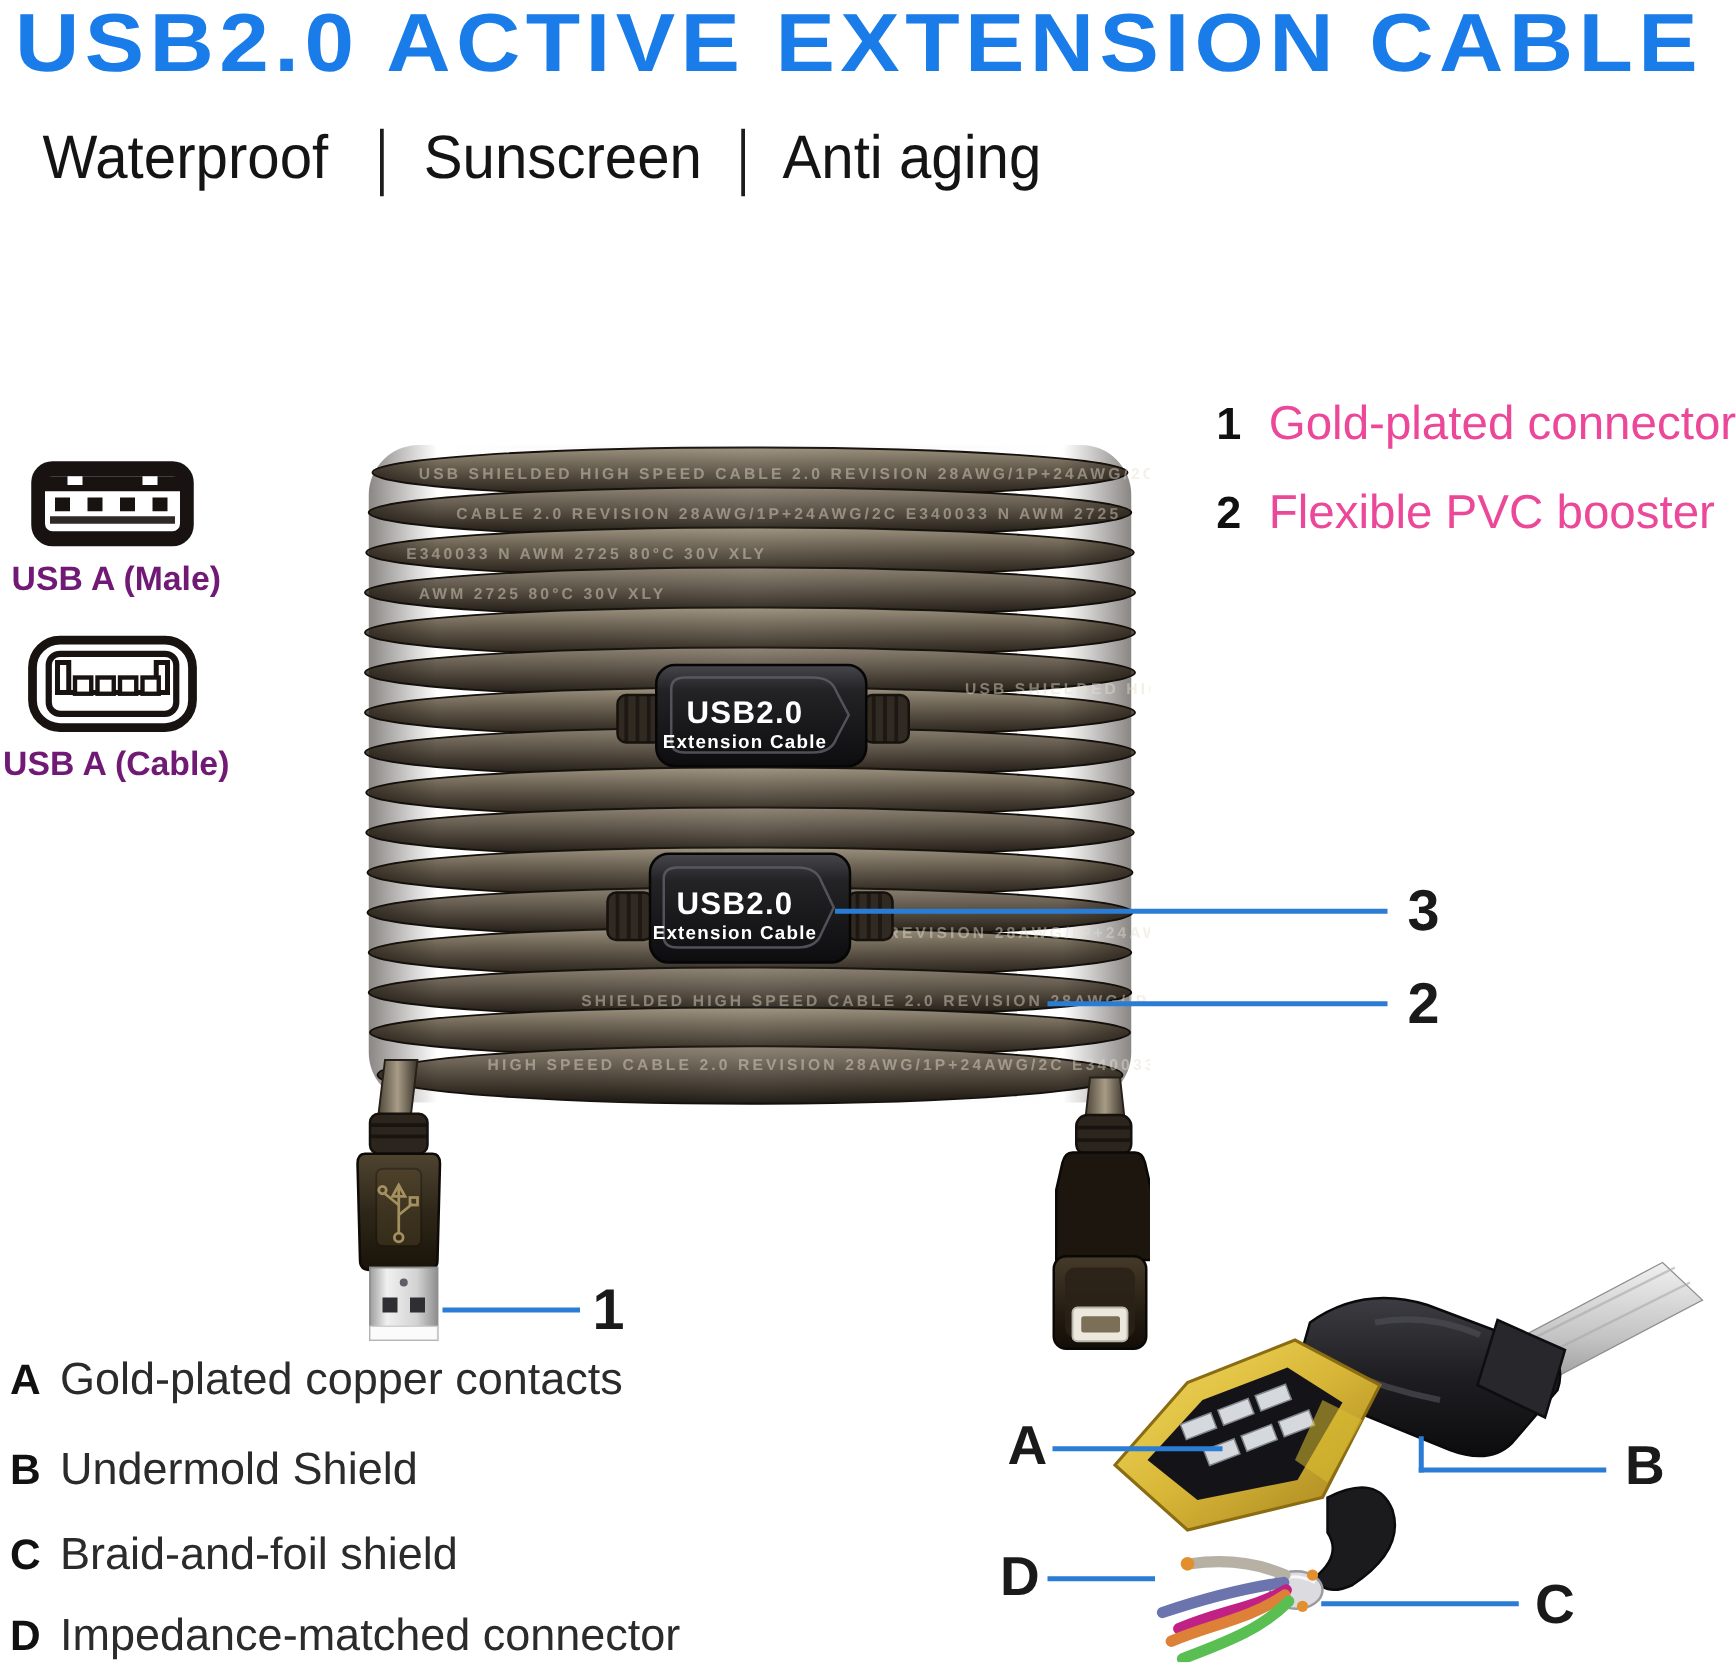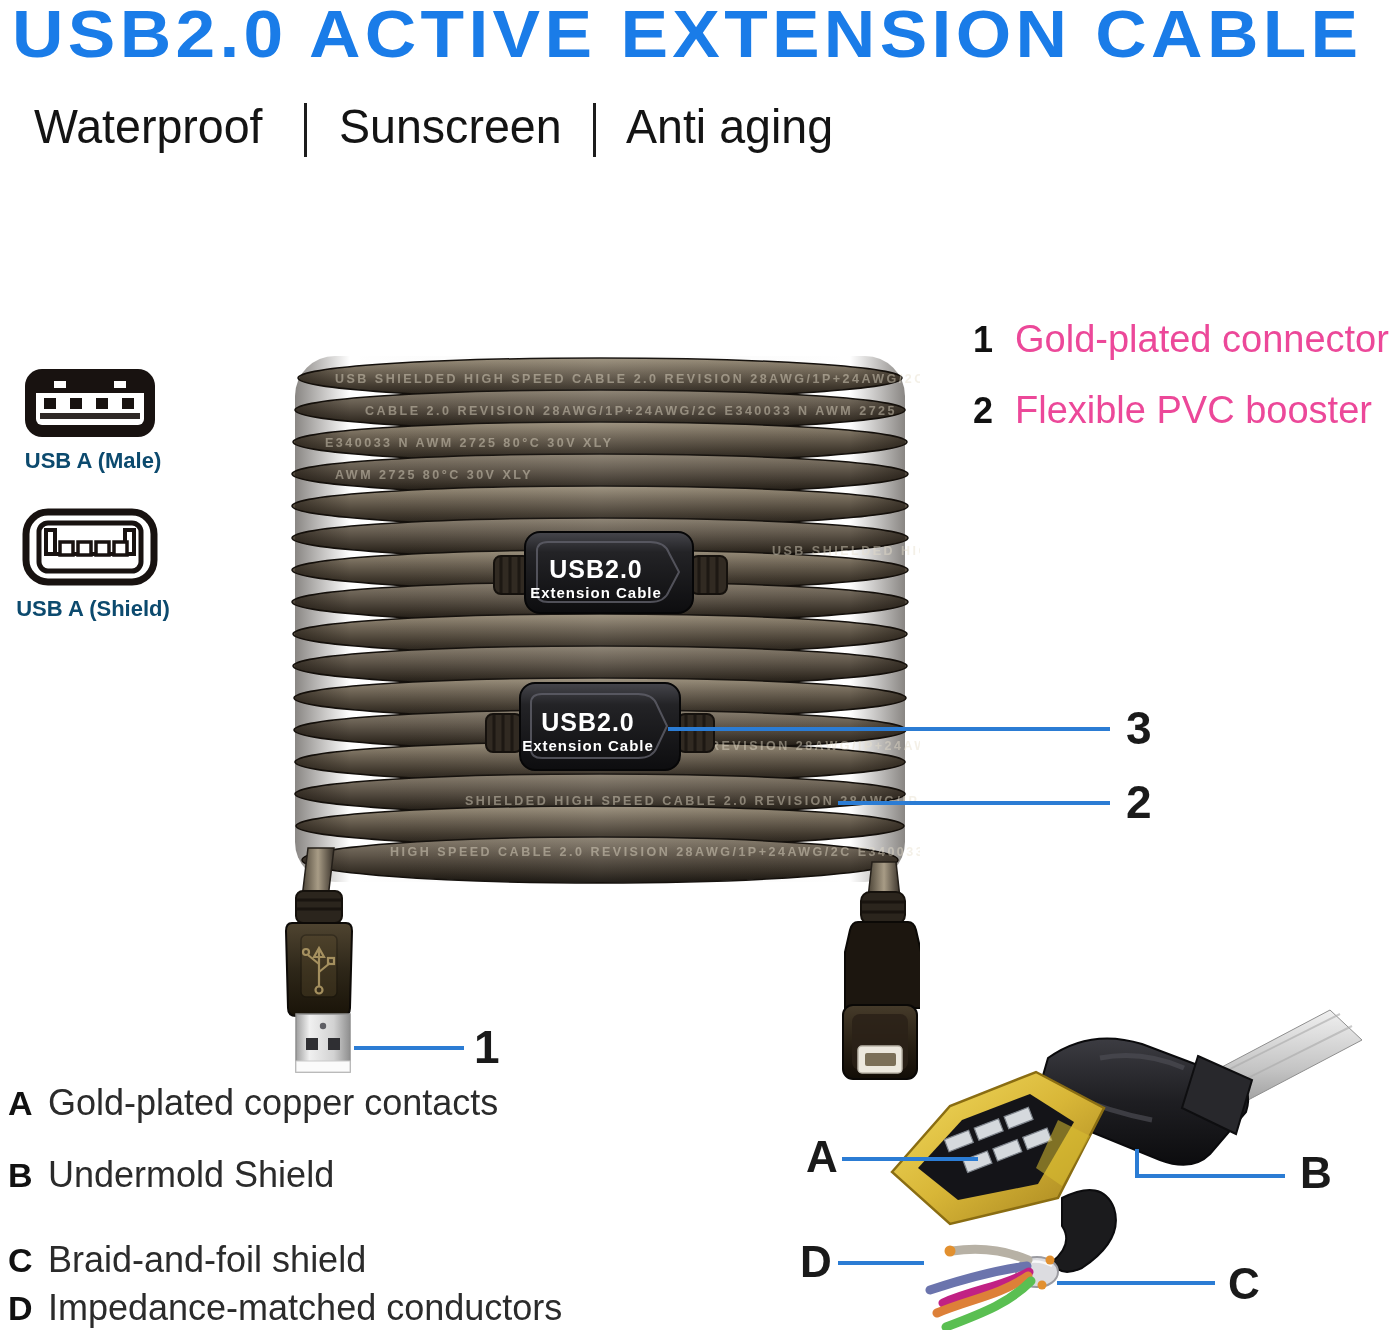--- a/index.html
+++ b/index.html
@@ -13,21 +13,21 @@
   .feature-bar{position:absolute;top:98px;left:0;height:62px;width:100%;margin-left:17px;}
   .feature{position:absolute;top:0;font-size:49px;font-weight:400;color:#141414;
            white-space:nowrap;transform:scaleX(0.95);transform-origin:left top;}
   .feat-0{left:17px;} .feat-1{left:322px;} .feat-2{left:609px;}
   .feature-sep{position:absolute;top:5px;width:3px;height:54px;background:#1c1c1c;}
   .sep-0{left:287px;} .sep-1{left:576px;}
 
   
   .usb-icon{position:absolute;}
   .usb-label{position:absolute;left:2px;width:182px;text-align:center;
-             font-size:22px;font-weight:700;color:#0c4a6e;}
+             font-size:27px;font-weight:700;color:#701a75;}
 
   
   .num-list-row{position:absolute;white-space:nowrap;}
   .num-badge{display:inline-block;width:42px;font-size:36px;font-weight:700;color:#111;}
   .num-text{font-size:38px;font-weight:400;color:#ec4899;}
   .let-list-row{position:absolute;white-space:nowrap;}
   .let-badge{display:inline-block;width:40px;font-size:34px;font-weight:700;color:#111;}
   .let-text{font-size:36px;font-weight:400;color:#2b2b2b;}
 
   
@@ -76,21 +76,21 @@
     <rect x="4" y="4" width="128" height="70" rx="22" fill="#fff" stroke="#181210" stroke-width="7"></rect>
     <rect x="17" y="15" width="102" height="48" rx="9" fill="#fff" stroke="#181210" stroke-width="5"></rect>
     <rect x="24" y="22" width="9" height="24" fill="#fff" stroke="#181210" stroke-width="4"></rect>
     <rect x="103" y="22" width="9" height="24" fill="#fff" stroke="#181210" stroke-width="4"></rect>
     <line x1="28" y1="46" x2="108" y2="46" stroke="#181210" stroke-width="4"></line>
     <rect x="38" y="34" width="13" height="13" fill="#fff" stroke="#181210" stroke-width="3.5"></rect>
     <rect x="56" y="34" width="13" height="13" fill="#fff" stroke="#181210" stroke-width="3.5"></rect>
     <rect x="74" y="34" width="13" height="13" fill="#fff" stroke="#181210" stroke-width="3.5"></rect>
     <rect x="92" y="34" width="13" height="13" fill="#fff" stroke="#181210" stroke-width="3.5"></rect>
   </svg>
-  <div class="usb-label" style="top:596px;">USB A (Shield)</div>
+  <div class="usb-label" style="top:596px;">USB A (Cable)</div>
 
   <div class="num-list-row" style="left:973px;top:318px;">
     <span class="num-badge">1</span><span class="num-text">Gold-plated connector</span>
   </div>
   <div class="num-list-row" style="left:973px;top:389px;">
     <span class="num-badge">2</span><span class="num-text">Flexible PVC booster</span>
   </div>
 
   <svg style="left:280px;top:350px;" width="640" height="735" viewBox="0 0 640 735">
     <defs>
@@ -299,20 +299,20 @@
   <div class="callout-letter" style="left:1300px;top:1151px;">B</div>
   <div class="callout-letter" style="left:800px;top:1240px;">D</div>
   <div class="callout-letter" style="left:1228px;top:1262px;">C</div>
 
   <div class="let-list-row" style="left:8px;top:1154px;">
     <span class="let-badge">B</span><span class="let-text">Undermold Shield</span>
   </div>
   <div class="let-list-row" style="left:8px;top:1082px;">
     <span class="let-badge">A</span><span class="let-text">Gold-plated copper contacts</span>
   </div>
-  <div class="let-list-row" style="left:8px;top:1222px;margin-top:17px;">
+  <div class="let-list-row" style="left:8px;top:1222px;">
     <span class="let-badge">C</span><span class="let-text">Braid-and-foil shield</span>
   </div>
   <div class="let-list-row" style="left:8px;top:1287px;">
-    <span class="let-badge">D</span><span class="let-text">Impedance-matched conductors</span>
+    <span class="let-badge">D</span><span class="let-text">Impedance-matched connector</span>
   </div>
 
 </div>
 
 </body></html>

